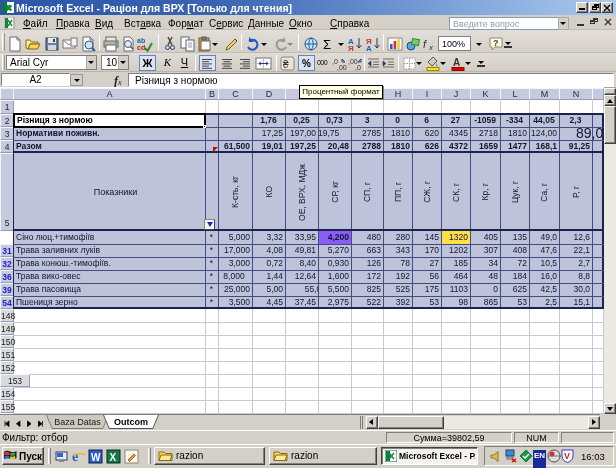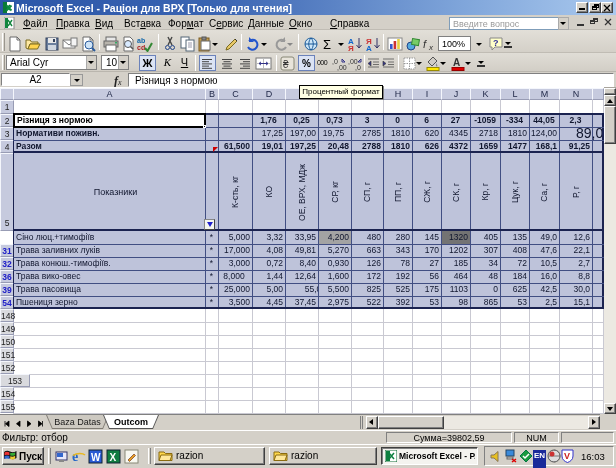--- a/index.html
+++ b/index.html
@@ -352,21 +352,21 @@
 <div class="cell" style="left:351px;top:114px;width:32px;height:13px;background:#bec3da;color:#10162e;font-size:8.5px;font-weight:bold;text-align:center;line-height:13px;">3</div>
 <div class="cell" style="left:383px;top:114px;width:29px;height:13px;background:#bec3da;color:#10162e;font-size:8.5px;font-weight:bold;text-align:center;line-height:13px;">0</div>
 <div class="cell" style="left:412px;top:114px;width:29px;height:13px;background:#bec3da;color:#10162e;font-size:8.5px;font-weight:bold;text-align:center;line-height:13px;">6</div>
 <div class="cell" style="left:441px;top:114px;width:29px;height:13px;background:#bec3da;color:#10162e;font-size:8.5px;font-weight:bold;text-align:center;line-height:13px;">27</div>
 <div class="cell" style="left:470px;top:114px;width:30px;height:13px;background:#bec3da;color:#10162e;font-size:8.5px;font-weight:bold;text-align:center;line-height:13px;">-1059</div>
 <div class="cell" style="left:500px;top:114px;width:29px;height:13px;background:#bec3da;color:#10162e;font-size:8.5px;font-weight:bold;text-align:center;line-height:13px;">-334</div>
 <div class="cell" style="left:529px;top:114px;width:30px;height:13px;background:#bec3da;color:#10162e;font-size:8.5px;font-weight:bold;text-align:center;line-height:13px;">44,05</div>
 <div class="cell" style="left:559px;top:114px;width:33px;height:13px;background:#bec3da;color:#10162e;font-size:8.5px;font-weight:bold;text-align:center;line-height:13px;">2,3</div>
 <div class="cell" style="left:252px;top:127px;width:33px;height:13px;background:#bec3da;color:#10162e;font-size:8.5px;font-weight:normal;text-align:right;padding-right:2px;line-height:13px;">17,25</div>
 <div class="cell" style="left:285px;top:127px;width:33px;height:13px;background:#bec3da;color:#10162e;font-size:8.5px;font-weight:normal;text-align:right;padding-right:2px;line-height:13px;">197,00</div>
-<div class="cell" style="left:318px;top:127px;width:33px;height:13px;background:#bec3da;color:#10162e;font-size:8.5px;font-weight:normal;text-align:center;padding-right:2px;line-height:13px;">19,75</div>
+<div class="cell" style="left:318px;top:127px;width:33px;height:13px;background:#bec3da;color:#10162e;font-size:8.5px;font-weight:normal;text-align:left;padding-right:2px;line-height:13px;">19,75</div>
 <div class="cell" style="left:351px;top:127px;width:32px;height:13px;background:#bec3da;color:#10162e;font-size:8.5px;font-weight:normal;text-align:right;padding-right:2px;line-height:13px;">2785</div>
 <div class="cell" style="left:383px;top:127px;width:29px;height:13px;background:#bec3da;color:#10162e;font-size:8.5px;font-weight:normal;text-align:right;padding-right:2px;line-height:13px;">1810</div>
 <div class="cell" style="left:412px;top:127px;width:29px;height:13px;background:#bec3da;color:#10162e;font-size:8.5px;font-weight:normal;text-align:right;padding-right:2px;line-height:13px;">620</div>
 <div class="cell" style="left:441px;top:127px;width:29px;height:13px;background:#bec3da;color:#10162e;font-size:8.5px;font-weight:normal;text-align:right;padding-right:2px;line-height:13px;">4345</div>
 <div class="cell" style="left:470px;top:127px;width:30px;height:13px;background:#bec3da;color:#10162e;font-size:8.5px;font-weight:normal;text-align:right;padding-right:2px;line-height:13px;">2718</div>
 <div class="cell" style="left:500px;top:127px;width:29px;height:13px;background:#bec3da;color:#10162e;font-size:8.5px;font-weight:normal;text-align:right;padding-right:2px;line-height:13px;">1810</div>
 <div class="cell" style="left:529px;top:127px;width:30px;height:13px;background:#bec3da;color:#10162e;font-size:8.5px;font-weight:normal;text-align:right;padding-right:2px;line-height:13px;">124,00</div>
 <div class="cell" style="left:576px;top:127px;width:33px;height:13px;background:#bec3da;color:#10162e;font-size:14px;font-weight:normal;text-align:right;padding-right:2px;line-height:13px;">89,00</div>
 <div class="cell" style="left:218px;top:140px;width:34px;height:13px;background:#bec3da;color:#10162e;font-size:8.5px;font-weight:bold;text-align:right;padding-right:2px;line-height:13px;">61,500</div>
 <div class="cell" style="left:252px;top:140px;width:33px;height:13px;background:#bec3da;color:#10162e;font-size:8.5px;font-weight:bold;text-align:right;padding-right:2px;line-height:13px;">19,01</div>
@@ -380,25 +380,25 @@
 <div class="cell" style="left:500px;top:140px;width:29px;height:13px;background:#bec3da;color:#10162e;font-size:8.5px;font-weight:bold;text-align:right;padding-right:2px;line-height:13px;">1477</div>
 <div class="cell" style="left:529px;top:140px;width:30px;height:13px;background:#bec3da;color:#10162e;font-size:8.5px;font-weight:bold;text-align:right;padding-right:2px;line-height:13px;">168,1</div>
 <div class="cell" style="left:559px;top:140px;width:33px;height:13px;background:#bec3da;color:#10162e;font-size:8.5px;font-weight:bold;text-align:right;padding-right:2px;line-height:13px;">91,25</div>
 <div class="cell" style="left:13px;top:127px;width:192px;height:13px;background:#bec3da;color:#10162e;font-size:8.5px;font-weight:bold;text-align:left;padding-left:3px;line-height:13px;">Нормативи поживн.</div>
 <div class="cell" style="left:13px;top:140px;width:192px;height:13px;background:#bec3da;color:#10162e;font-size:8.5px;font-weight:bold;text-align:left;padding-left:3px;line-height:13px;">Разом</div>
 <div class="cell" style="left:13px;top:231px;width:192px;height:13px;background:#bec3da;color:#10162e;font-size:8.5px;font-weight:normal;text-align:left;padding-left:3px;line-height:13px;">Сіно люц.+тимофіїв</div>
 <div class="cell" style="left:205px;top:231px;width:13px;height:13px;background:#bec3da;color:#10162e;font-size:8.5px;font-weight:normal;text-align:center;line-height:13px;">*</div>
 <div class="cell" style="left:218px;top:231px;width:34px;height:13px;background:#bec3da;color:#10162e;font-size:8.5px;font-weight:normal;text-align:right;padding-right:2px;line-height:13px;">5,000</div>
 <div class="cell" style="left:252px;top:231px;width:33px;height:13px;background:#bec3da;color:#10162e;font-size:8.5px;font-weight:normal;text-align:right;padding-right:2px;line-height:13px;">3,32</div>
 <div class="cell" style="left:285px;top:231px;width:33px;height:13px;background:#bec3da;color:#10162e;font-size:8.5px;font-weight:normal;text-align:right;padding-right:2px;line-height:13px;">33,95</div>
-<div class="cell" style="left:318px;top:231px;width:33px;height:13px;background:#a3a3a3;color:#10162e;font-size:8.5px;font-weight:normal;text-align:right;padding-right:2px;line-height:13px;">4,200</div>
+<div class="cell" style="left:318px;top:231px;width:33px;height:13px;background:#8b5cf6;color:#10162e;font-size:8.5px;font-weight:bold;text-align:right;padding-right:2px;line-height:13px;">4,200</div>
 <div class="cell" style="left:351px;top:231px;width:32px;height:13px;background:#bec3da;color:#10162e;font-size:8.5px;font-weight:normal;text-align:right;padding-right:2px;line-height:13px;">480</div>
 <div class="cell" style="left:383px;top:231px;width:29px;height:13px;background:#bec3da;color:#10162e;font-size:8.5px;font-weight:normal;text-align:right;padding-right:2px;line-height:13px;">280</div>
 <div class="cell" style="left:412px;top:231px;width:29px;height:13px;background:#bec3da;color:#10162e;font-size:8.5px;font-weight:normal;text-align:right;padding-right:2px;line-height:13px;">145</div>
-<div class="cell" style="left:441px;top:231px;width:29px;height:13px;background:#737373;color:#10162e;font-size:8.5px;font-weight:normal;text-align:right;padding-right:2px;line-height:13px;">1320</div>
+<div class="cell" style="left:441px;top:231px;width:29px;height:13px;background:#fde047;color:#10162e;font-size:8.5px;font-weight:normal;text-align:right;padding-right:2px;line-height:13px;">1320</div>
 <div class="cell" style="left:470px;top:231px;width:30px;height:13px;background:#bec3da;color:#10162e;font-size:8.5px;font-weight:normal;text-align:right;padding-right:2px;line-height:13px;">405</div>
 <div class="cell" style="left:500px;top:231px;width:29px;height:13px;background:#bec3da;color:#10162e;font-size:8.5px;font-weight:normal;text-align:right;padding-right:2px;line-height:13px;">135</div>
 <div class="cell" style="left:529px;top:231px;width:30px;height:13px;background:#bec3da;color:#10162e;font-size:8.5px;font-weight:normal;text-align:right;padding-right:2px;line-height:13px;">49,0</div>
 <div class="cell" style="left:559px;top:231px;width:33px;height:13px;background:#bec3da;color:#10162e;font-size:8.5px;font-weight:normal;text-align:right;padding-right:2px;line-height:13px;">12,6</div>
 <div class="cell" style="left:13px;top:244px;width:192px;height:13px;background:#bec3da;color:#10162e;font-size:8.5px;font-weight:normal;text-align:left;padding-left:3px;line-height:13px;">Трава заливних луків</div>
 <div class="cell" style="left:205px;top:244px;width:13px;height:13px;background:#bec3da;color:#10162e;font-size:8.5px;font-weight:normal;text-align:center;line-height:13px;">*</div>
 <div class="cell" style="left:218px;top:244px;width:34px;height:13px;background:#bec3da;color:#10162e;font-size:8.5px;font-weight:normal;text-align:right;padding-right:2px;line-height:13px;">17,000</div>
 <div class="cell" style="left:252px;top:244px;width:33px;height:13px;background:#bec3da;color:#10162e;font-size:8.5px;font-weight:normal;text-align:right;padding-right:2px;line-height:13px;">4,08</div>
 <div class="cell" style="left:285px;top:244px;width:33px;height:13px;background:#bec3da;color:#10162e;font-size:8.5px;font-weight:normal;text-align:right;padding-right:2px;line-height:13px;">49,81</div>
 <div class="cell" style="left:318px;top:244px;width:33px;height:13px;background:#bec3da;color:#10162e;font-size:8.5px;font-weight:normal;text-align:right;padding-right:2px;line-height:13px;">5,270</div>

